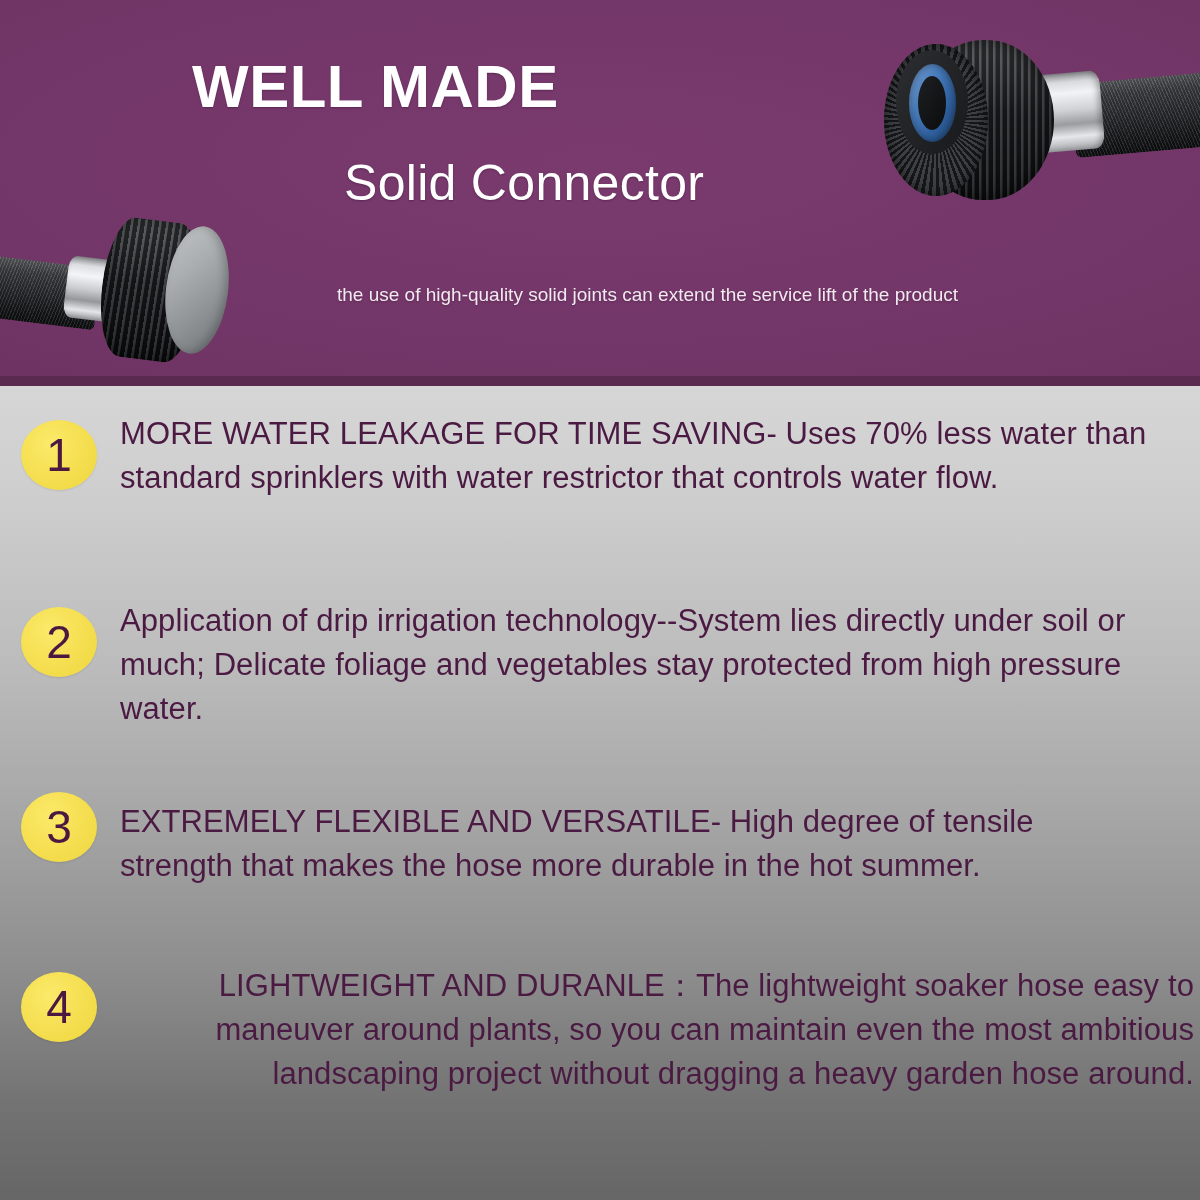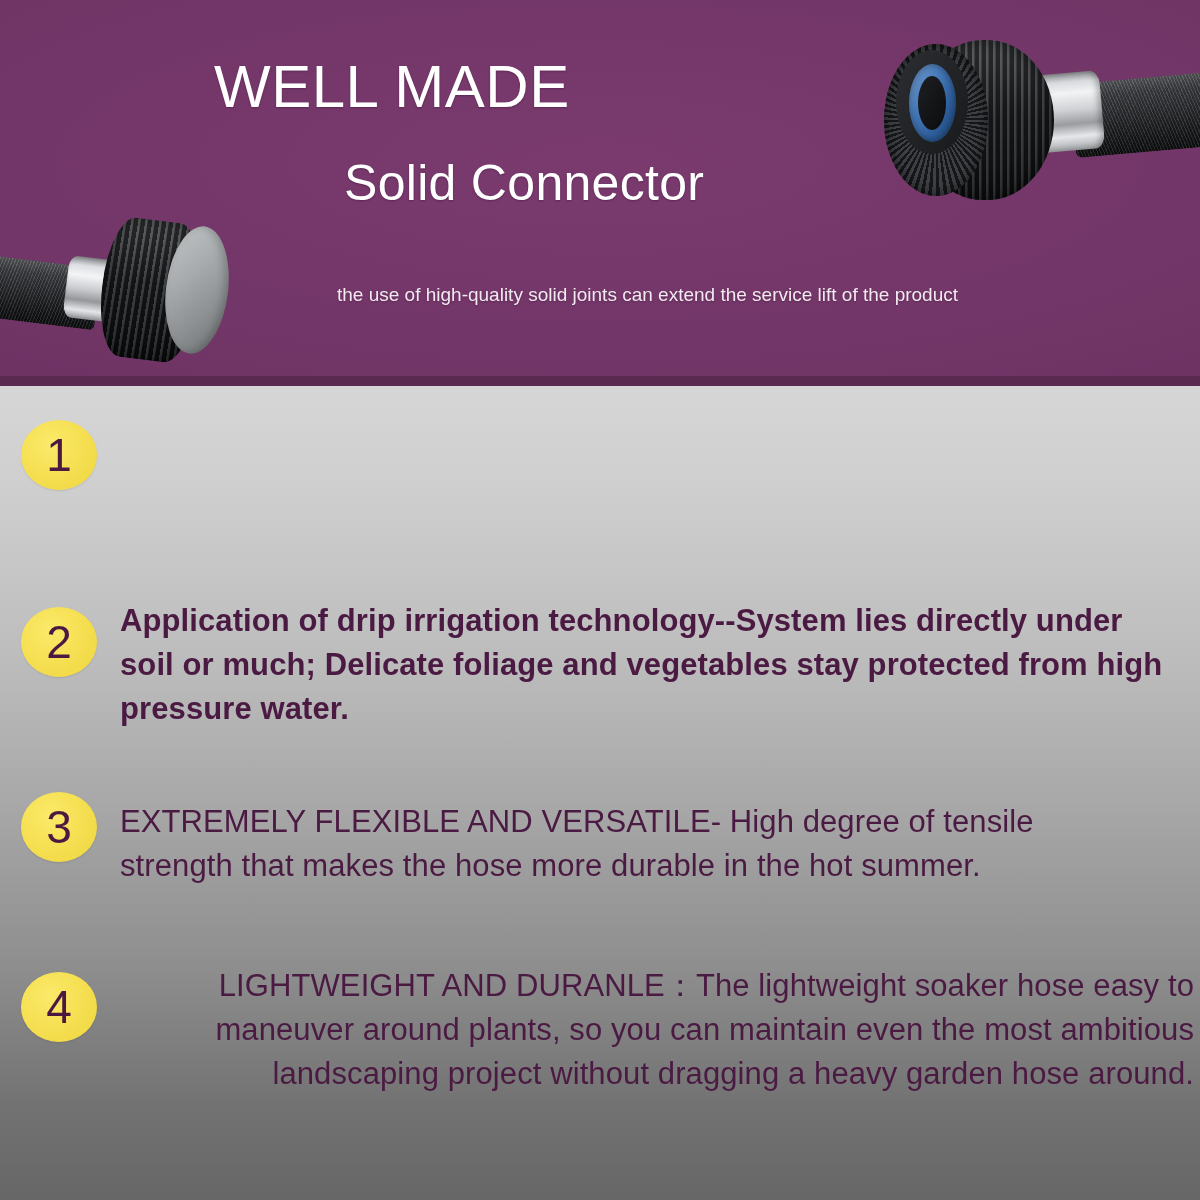--- a/index.html
+++ b/index.html
@@ -38,26 +38,25 @@
     width: 100%;
     height: 10px;
     background: #5a2a51;
   }
 
   .hero-title {
     position: absolute;
     left: 192px;
     top: 52px;
     font-size: 60px;
-    font-weight: 400;
+    font-weight: 700;
     color: #ffffff;
     letter-spacing: 0.5px;
     white-space: nowrap;
     text-shadow: 0 1px 2px rgba(40,12,36,0.35);
-    margin-left: 22px;
   }
   .hero-subtitle {
     position: absolute;
     left: 344px;
     top: 154px;
     font-size: 50px;
     font-weight: 400;
     color: #ffffff;
     letter-spacing: 0.3px;
     white-space: nowrap;
@@ -292,21 +291,21 @@
   .feature-text {
     flex: 1 1 auto;
     margin-left: 23px;
     margin-right: 14px;
     font-size: 31px;
     line-height: 44px;
     color: #4b1a43;
     letter-spacing: 0.1px;
   }
   #feature-1 .feature-text { margin-right: 50px; }
-  #feature-2 .feature-text { margin-right: 26px; font-weight: bold; }
+  #feature-2 .feature-text { margin-right: 26px; }
   #feature-3 .feature-text { margin-right: 70px; margin-top: 16px; }
   #feature-4 .feature-text { margin-right: 6px; text-align: right; }
 </style>
 </head>
 <body>
 
 <div id="infographic">
 
   <div class="hero">
 
@@ -333,20 +332,21 @@
 
     <div class="hero-desc">the use of high-quality solid joints can extend the service lift of the product</div>
 
     <div class="hero-edge"></div>
   </div>
 
   <div class="features">
 
     <div class="feature-row" id="feature-1">
       <div class="badge">1</div>
+      <div class="feature-text">MORE WATER LEAKAGE FOR TIME SAVING- Uses 70% less water than standard sprinklers with water restrictor that controls water flow.</div>
     </div>
 
     <div class="feature-row" id="feature-2">
       <div class="badge">2</div>
       <div class="feature-text">Application of drip irrigation technology--System lies directly under soil or much; Delicate foliage and vegetables stay protected from high pressure water.</div>
     </div>
 
     <div class="feature-row" id="feature-3">
       <div class="badge">3</div>
       <div class="feature-text">EXTREMELY FLEXIBLE AND VERSATILE- High degree of tensile strength that makes the hose more durable in the hot summer.</div>

